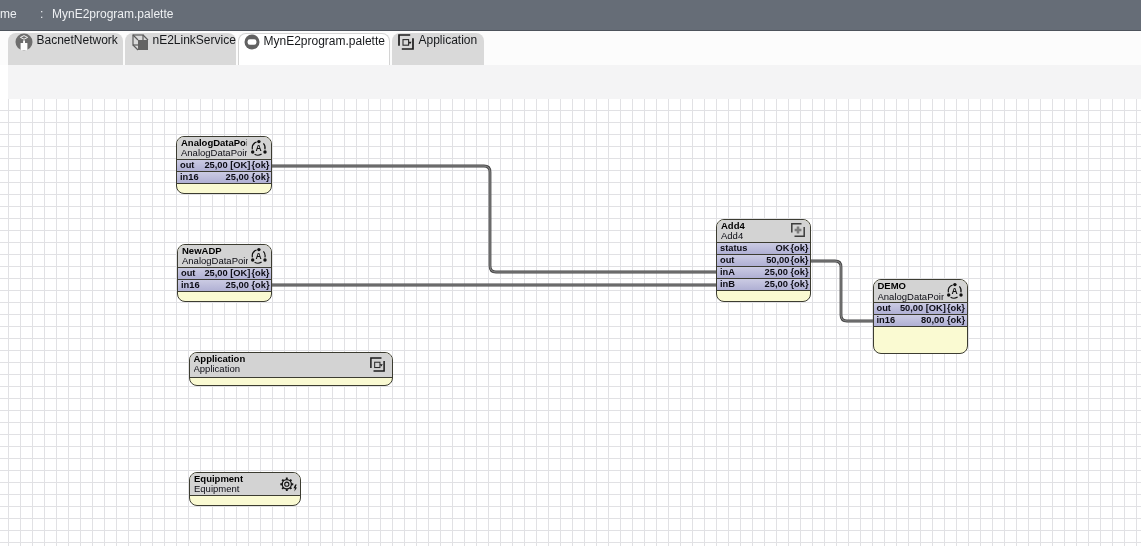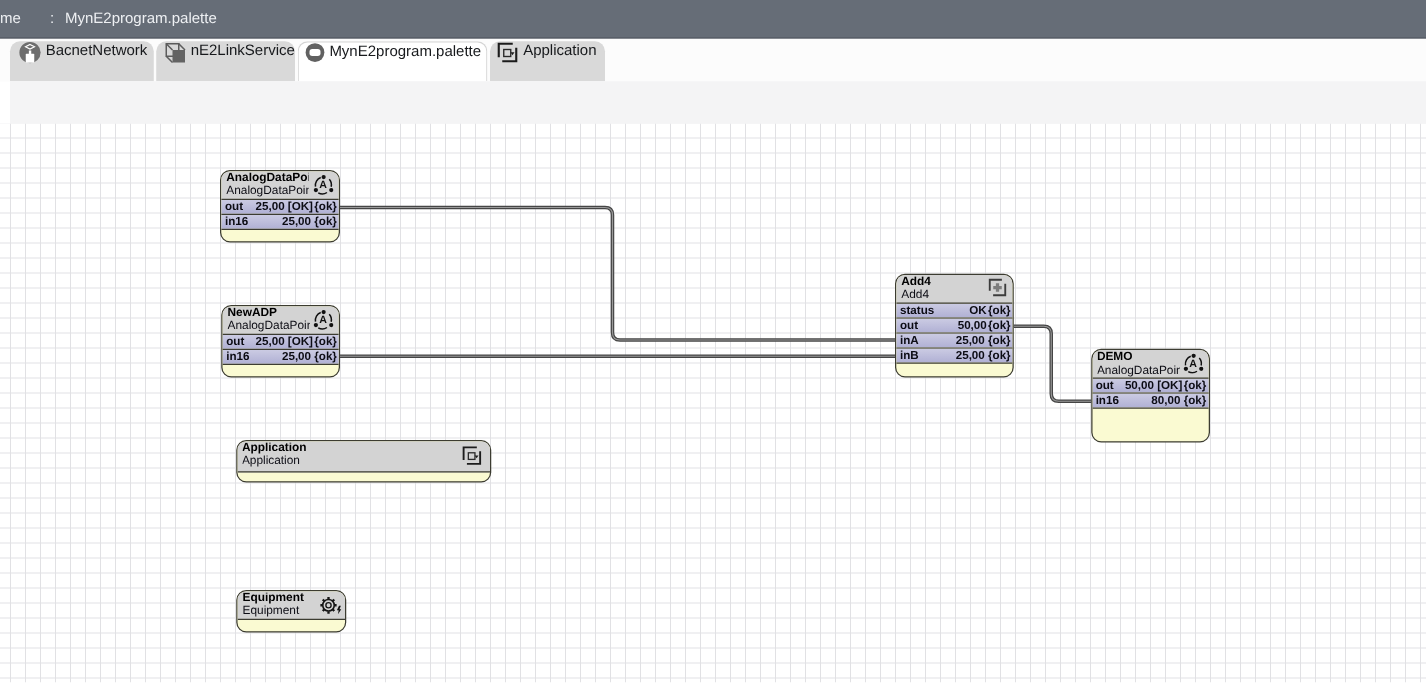--- a/index.html
+++ b/index.html
@@ -209,21 +209,21 @@
     <div class="bt2" style="width:170px">Application</div>
     <svg class="bicon" width="17" height="17" viewBox="0 0 18 18" style="top:3px;right:6px">
       <path d="M2,12.8 V2 H13.2" fill="none" stroke="#1c1c1c" stroke-width="1.6"></path>
       <path d="M16,5.2 V16 H4.8" fill="none" stroke="#1c1c1c" stroke-width="1.6"></path>
       <rect x="6" y="6.6" width="5.6" height="5.6" fill="none" stroke="#2a2a2a" stroke-width="1.1"></rect>
       <path d="M11.4,8.8 h3.2 l-1.6,2.4 z" fill="#1c1c1c"></path>
     </svg>
   </div>
 </div>
 
-<div class="blk" style="left:189px;top:471.5px;width:88px;height:34.5px">
+<div class="blk" style="left:189px;top:471.5px;width:112px;height:34.5px">
   <div class="bhead" style="height:21px">
     <div class="bt1">Equipment</div>
     <div class="bt2">Equipment</div>
     <svg class="bicon" width="19" height="17" viewBox="0 0 19 17" style="top:3px;right:2px">
       <g fill="none" stroke="#161616">
         <circle cx="7.8" cy="8.2" r="4.6" stroke-width="1.3"></circle>
         <circle cx="7.8" cy="8.2" r="2.1" stroke-width="1.1"></circle>
         <g stroke-width="1.9">
           <path d="M7.8,1.5 v2"></path>
             <path d="M7.8,12.9 v2"></path>

